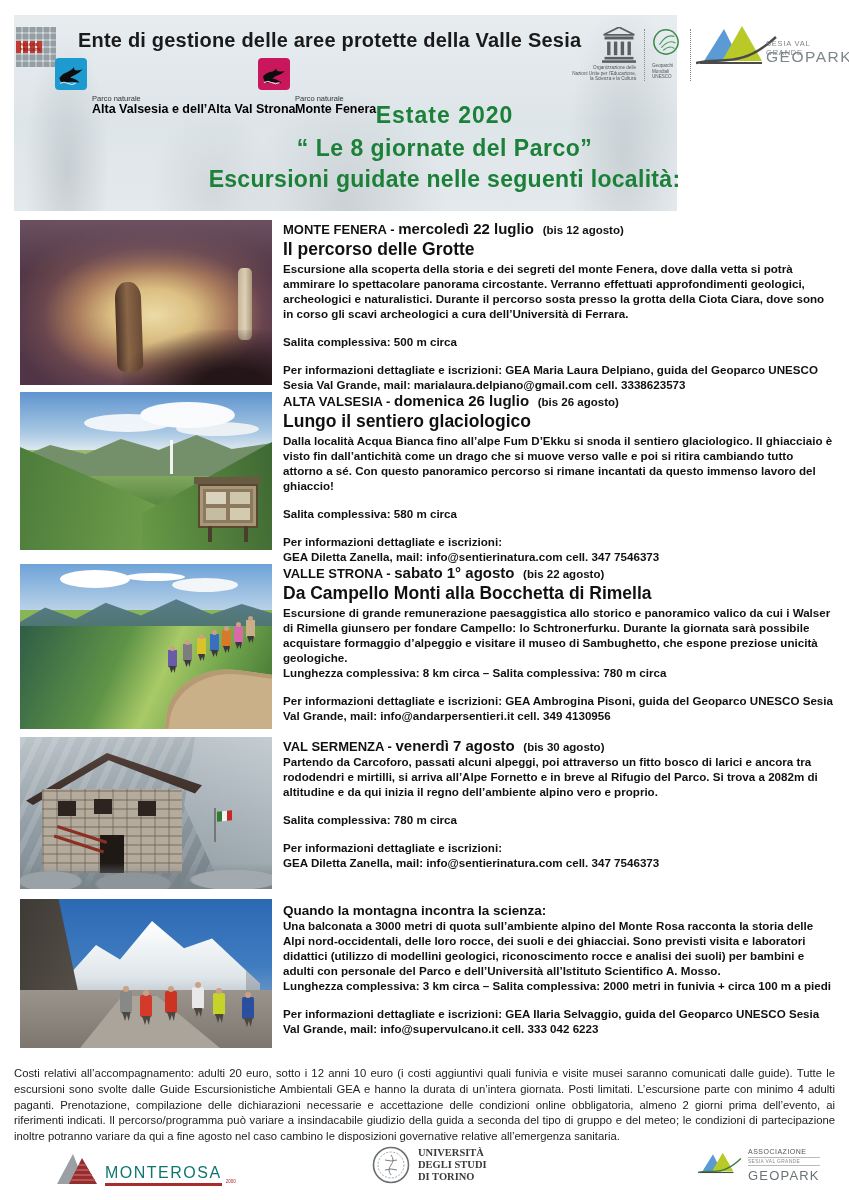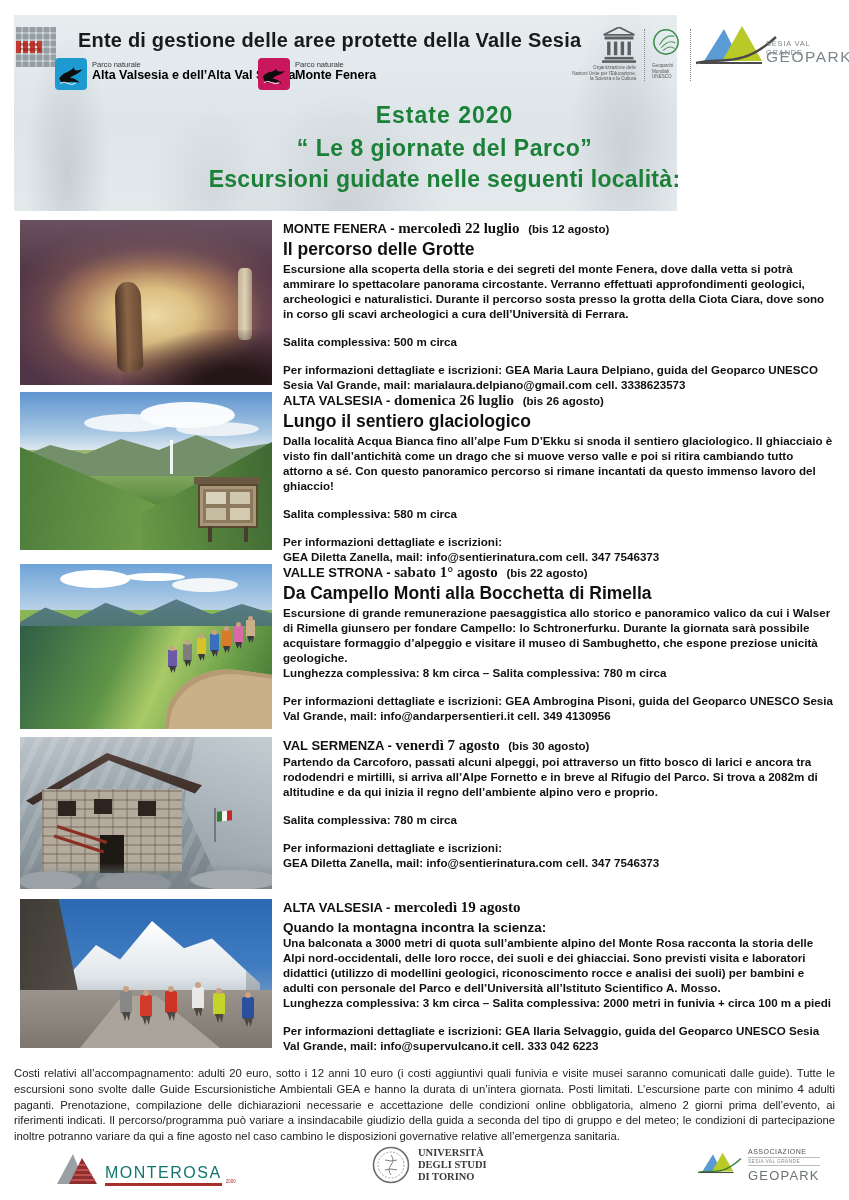--- a/index.html
+++ b/index.html
@@ -21,21 +21,21 @@
       repeating-linear-gradient(0deg,#c3c9cc 0 5px,#e9edef 5px 7px),
       repeating-linear-gradient(90deg,#c3c9cc 0 5px,#e9edef 5px 7px);
     background-blend-mode:multiply;}
   .rp-red{left:0;top:14px;width:26px;height:12px;
     background:repeating-linear-gradient(90deg,#c23b33 0 5px,#efe4e2 5px 7px);}
   .rp-txt{left:4px;top:15px;font-size:4px;line-height:5px;color:#8f1f1a;font-weight:bold;white-space:pre-line;}
   .plogo{position:absolute;width:32px;height:32px;border-radius:4px;}
   .plogo svg{position:absolute;left:2px;top:3px;}
   .p1{left:41px;top:43px;background:#1d9bd1;}
   .p2{left:244px;top:43px;background:#c8175d;}
-  .ptext{position:absolute;line-height:1.05;}
+  .ptext{position:absolute;line-height:1.05;margin-top:34px;}
   .pt1{left:78px;top:46px;}  .pt2{left:281px;top:46px;}
   .psmall{font-size:7.5px;color:#333;}
   .pname{font-size:12.5px;font-weight:bold;color:#000;}
   .unesco{position:absolute;left:588px;top:12px;width:34px;height:36px;}
   .un-cap{position:absolute;left:536px;top:50px;width:86px;font-size:4.6px;line-height:5.6px;
           color:#555;text-align:right;white-space:pre-line;}
   .dotsep{position:absolute;left:630px;top:14px;height:52px;border-left:1px dotted #888;}
   .geoc{position:absolute;left:638px;top:13px;width:28px;height:28px;}
   .geoc-cap{position:absolute;left:638px;top:48px;width:34px;font-size:4.6px;line-height:5.6px;
             color:#555;white-space:pre-line;}
@@ -48,21 +48,21 @@
               font-weight:bold;color:#1b8138;margin-left:20px;}
   .ht1{font-size:23px;letter-spacing:1px;}
   .ht2{font-size:23px;margin-top:6px;letter-spacing:.5px;}
   .ht3{font-size:23px;margin-top:4px;letter-spacing:.3px;}
 
   
   .event{position:absolute;left:20px;width:815px;display:flex;gap:11px;}
   .photo{flex:0 0 252px;position:relative;overflow:hidden;background:#888;}
   .etext{flex:1;padding-top:0;}
   .ev-head{font-size:13px;font-weight:bold;}
-  .ev-head .date{font-size:15px;font-family:Liberation Serif, serif;}
+  .ev-head .date{font-size:15px;}
   .ev-head .bis{font-size:11.5px;margin-left:5px;}
   .ev-sub{font-size:13.5px;font-weight:bold;margin-top:4px;}
   .ev-title{font-size:17.5px;font-weight:bold;margin:2px 0 1px 0;}
   .ev-body{font-size:11.6px;font-weight:bold;line-height:1.3;margin:0;white-space:pre-line;}
   .ev-stats{font-size:11.6px;font-weight:bold;margin:14px 0 0 0;}
   .ev-stats.tight{margin-top:1px;}
   .ev-info{font-size:11.6px;font-weight:bold;line-height:1.3;margin:14px 0 0 0;white-space:pre-line;}
 
   
   .p-cave{height:165px;background:
@@ -339,26 +339,20 @@
       <i class="sn-scree"></i>
       <i class="sn-trail"></i>
       <i class="hk2" style="left:100px;top:92px;--c:#888"></i>
       <i class="hk2" style="left:120px;top:96px;--c:#d43a2a"></i>
       <i class="hk2" style="left:145px;top:92px;--c:#cc3322"></i>
       <i class="hk2" style="left:172px;top:88px;--c:#e8e8e8"></i>
       <i class="hk2" style="left:193px;top:94px;--c:#c6d42a"></i>
       <i class="hk2" style="left:222px;top:98px;--c:#2a4f9f"></i>
     </div>
     <div class="etext">
-      <div class="ev-head">
-        <span class="loc">ALTA VALSESIA</span>
-        <span class="sep">-</span>
-        <span class="date">mercoledì 19 agosto</span>
-        <span class="bis"></span>
-      </div>
       <div class="ev-sub">Quando la montagna incontra la scienza:</div>
       <p class="ev-body">Una balconata a 3000 metri di quota sull’ambiente alpino del Monte Rosa racconta la storia delle Alpi nord-occidentali, delle loro rocce, dei suoli e dei  ghiacciai. Sono previsti visita e laboratori didattici (utilizzo di modellini geologici, riconoscimento rocce e analisi dei suoli) per bambini e adulti con personale del Parco e dell’Università all’Istituto Scientifico A. Mosso.</p>
       <p class="ev-stats tight">Lunghezza complessiva: 3 km circa – Salita complessiva: 2000 metri in funivia + circa 100 m a piedi</p>
       <p class="ev-info">Per informazioni dettagliate e iscrizioni: GEA Ilaria Selvaggio, guida del Geoparco UNESCO Sesia Val Grande,  mail: info@supervulcano.it   cell. 333 042 6223</p>
     </div>
   </section>
 
   <div class="foot-text">Costi relativi all’accompagnamento: adulti 20 euro, sotto i 12 anni 10 euro (i costi aggiuntivi quali funivia e visite musei saranno comunicati dalle guide). Tutte le escursioni sono svolte dalle Guide Escursionistiche Ambientali GEA e hanno la durata di un’intera giornata. Posti limitati. L’escursione parte con minimo 4 adulti paganti. Prenotazione, compilazione delle dichiarazioni necessarie  e accettazione delle condizioni online obbligatoria, almeno 2 giorni prima dell’evento, ai riferimenti indicati. Il percorso/programma può variare a insindacabile giudizio della guida a seconda del tipo di gruppo e del meteo; le condizioni di partecipazione inoltre potranno variare da qui a fine agosto nel caso cambino le disposizioni governative relative all’emergenza sanitaria.</div>
 
   <div class="blogos">

